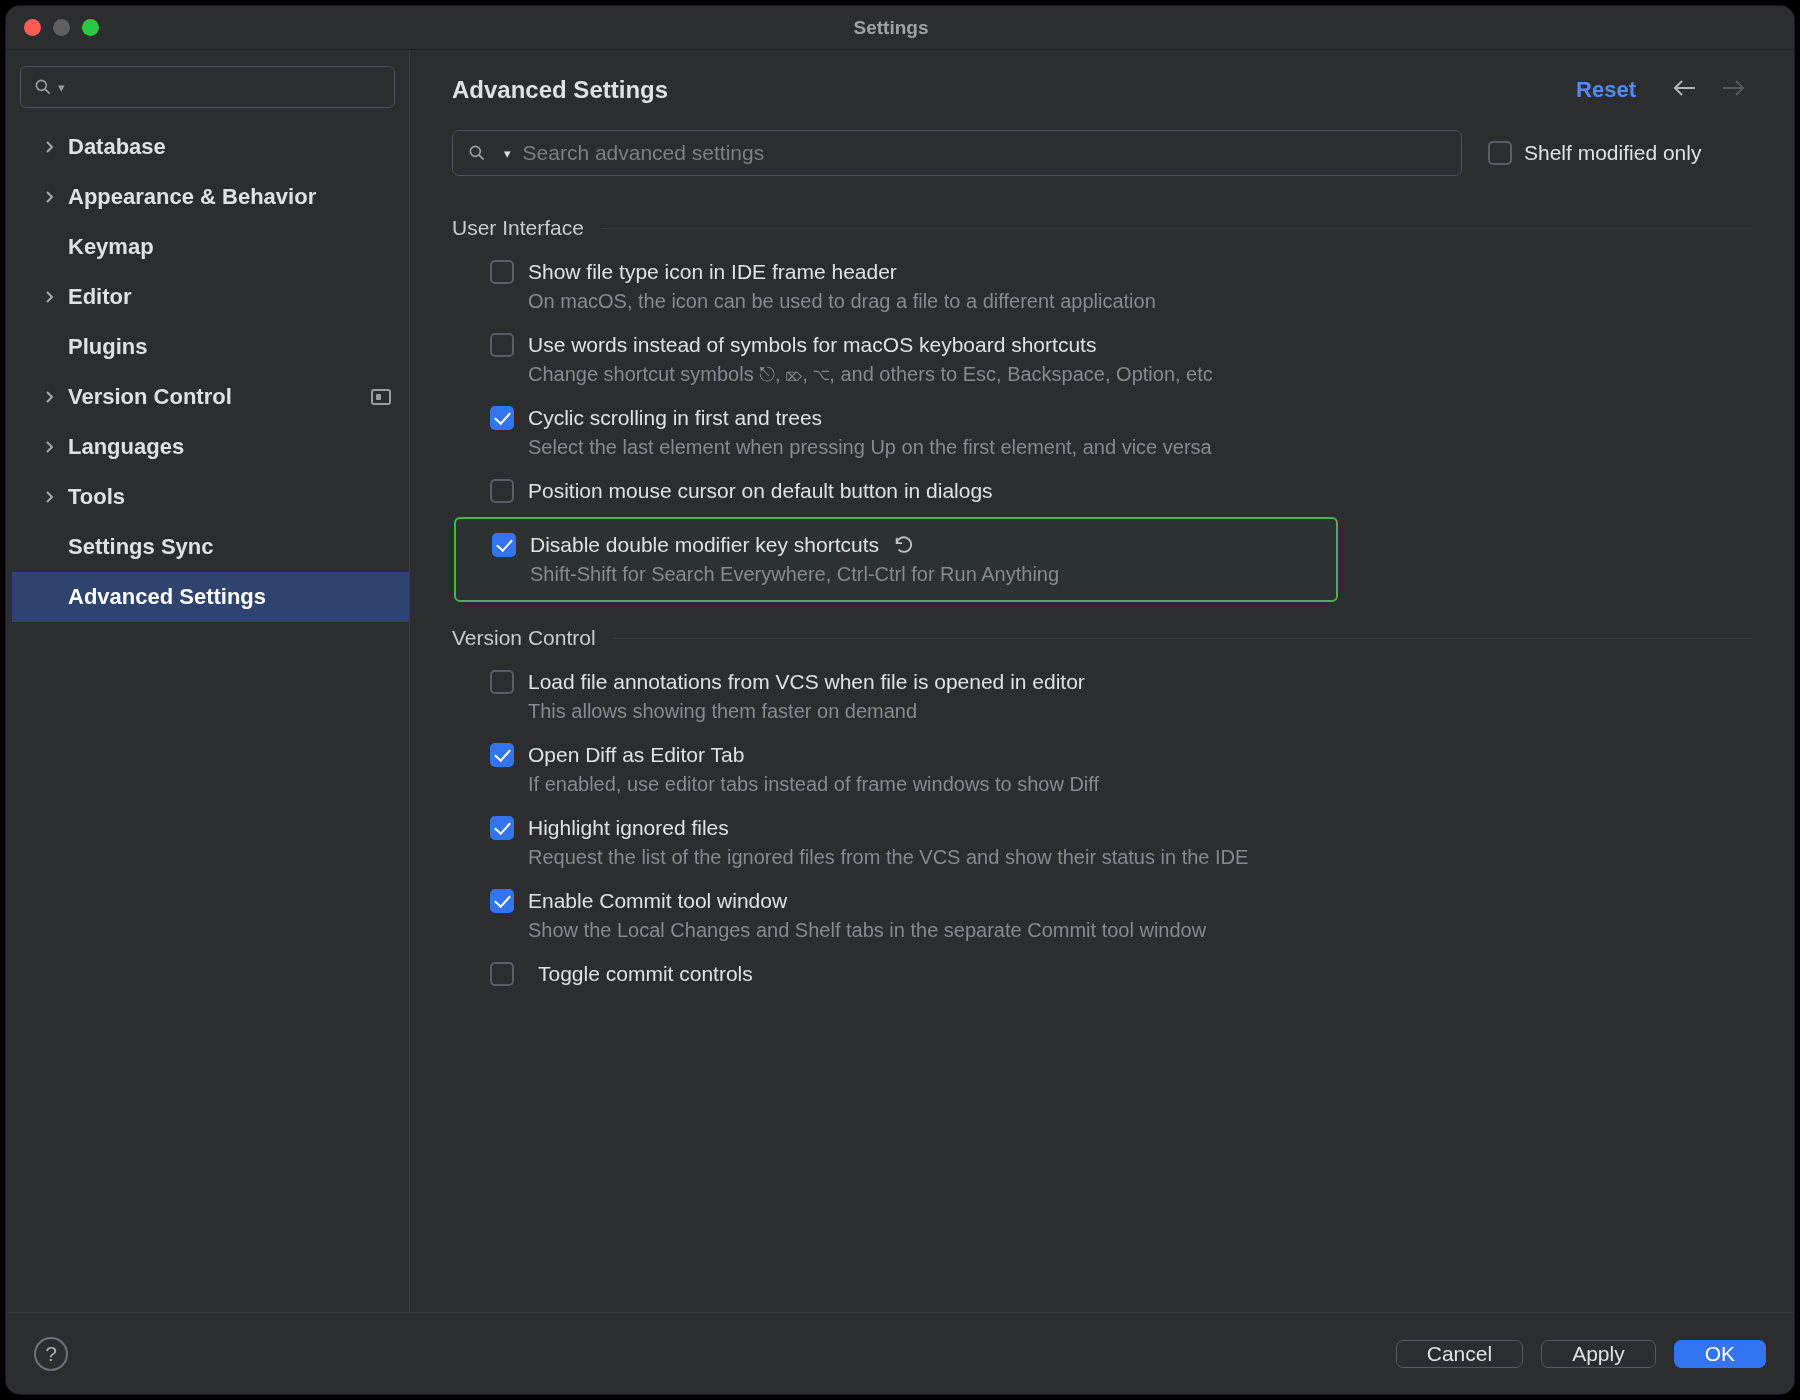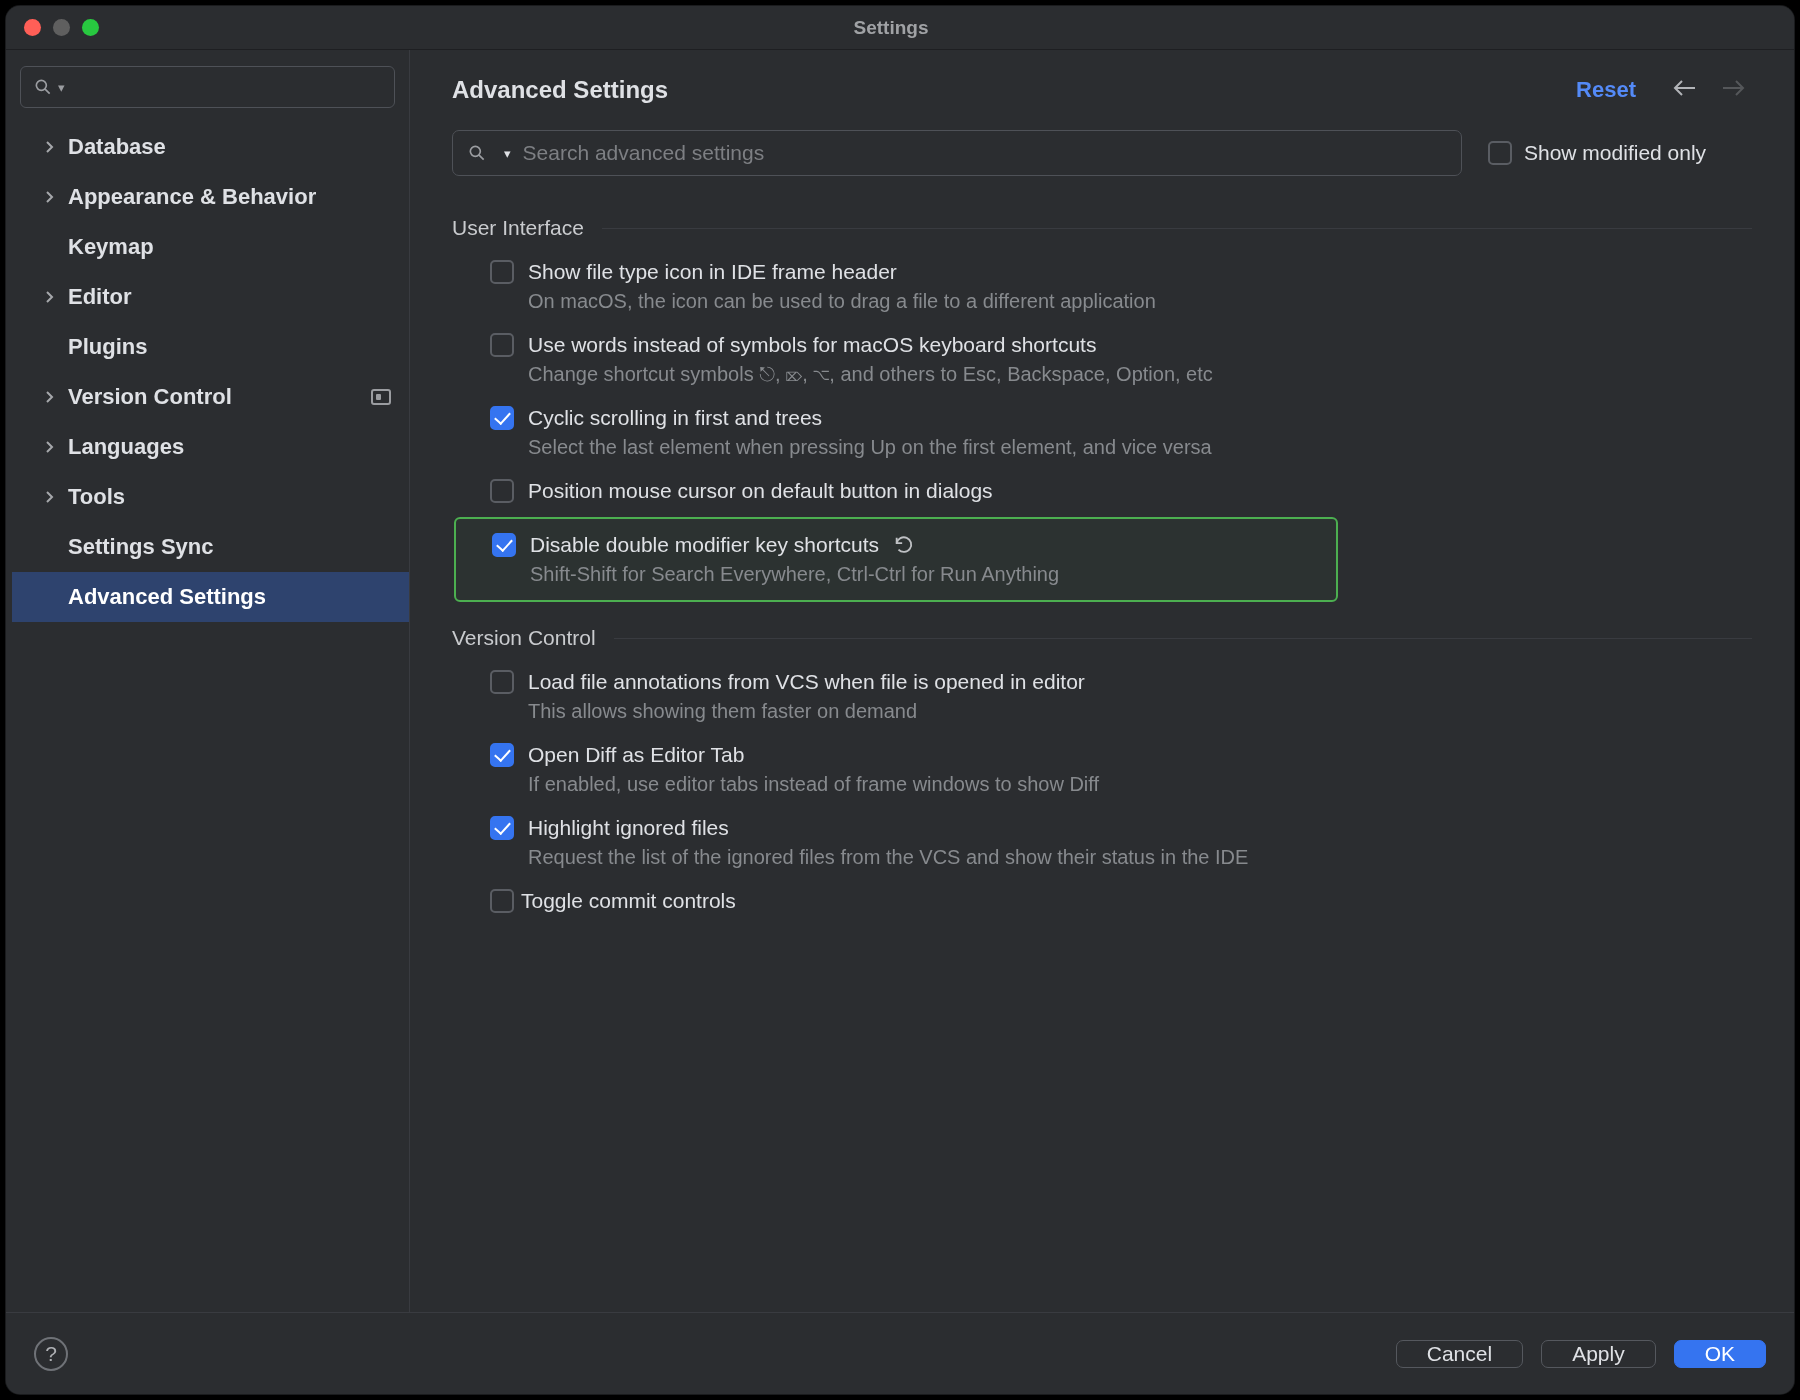--- a/index.html
+++ b/index.html
@@ -256,21 +256,21 @@
   .cbx.checked::after {
     content:"";
     width: 7px; height: 13px;
     border: solid #fff;
     border-width: 0 2.5px 2.5px 0;
     transform: translateY(-2px) rotate(42deg);
   }
   .partial-item {
     padding: 10px 0 10px 38px;
   }
-  .partial-item .row { display:flex; align-items:center; gap:7px; }
+  .partial-item .row { display:flex; align-items:center; gap:24px; }
   .partial-item label { font-size:21px; color:#dfe1e5; }
 
   .footer {
     height: 82px;
     border-top: 1px solid #393b40;
     background:#2b2d30;
     display: flex;
     align-items: center;
     padding: 0 28px;
     gap: 18px;
@@ -435,21 +435,21 @@
         <div class="adv-search">
           <svg viewBox="0 0 24 24" fill="none" stroke="currentColor" stroke-width="2">
               <circle cx="10" cy="10" r="6"></circle>
               <line x1="20" y1="20" x2="14.5" y2="14.5"></line>
             </svg>
           <span class="history-arrow">▾</span>
           <input type="text" placeholder="Search advanced settings" style="">
         </div>
         <div class="show-mod">
           <span class="cbx"></span>
-          <span>Show modified only</span>
+          <span>Shelf modified only</span>
         </div>
       </div>
 
       <div class="content" id="content">
           <div class="section">
             <div class="section-title">
               <span>User Interface</span>
               <span class="line"></span>
             </div>
             <div class="option">
@@ -512,20 +512,27 @@
               </div>
               <div class="desc">If enabled, use editor tabs instead of frame windows to show Diff</div>
             </div>
             <div class="option">
               <div class="row">
                 <span class="cbx checked"></span>
                 <label>Highlight ignored files</label>
               </div>
               <div class="desc">Request the list of the ignored files from the VCS and show their status in the IDE</div>
             </div>
+            <div class="option">
+              <div class="row">
+                <span class="cbx checked"></span>
+                <label>Enable Commit tool window</label>
+              </div>
+              <div class="desc">Show the Local Changes and Shelf tabs in the separate Commit tool window</div>
+            </div>
             <div class="partial-item">
               <div class="row">
                 <span class="cbx"></span>
                 <label>Toggle commit controls</label>
               </div>
             </div>
           </div>
         </div>
     </div>
   </div>

